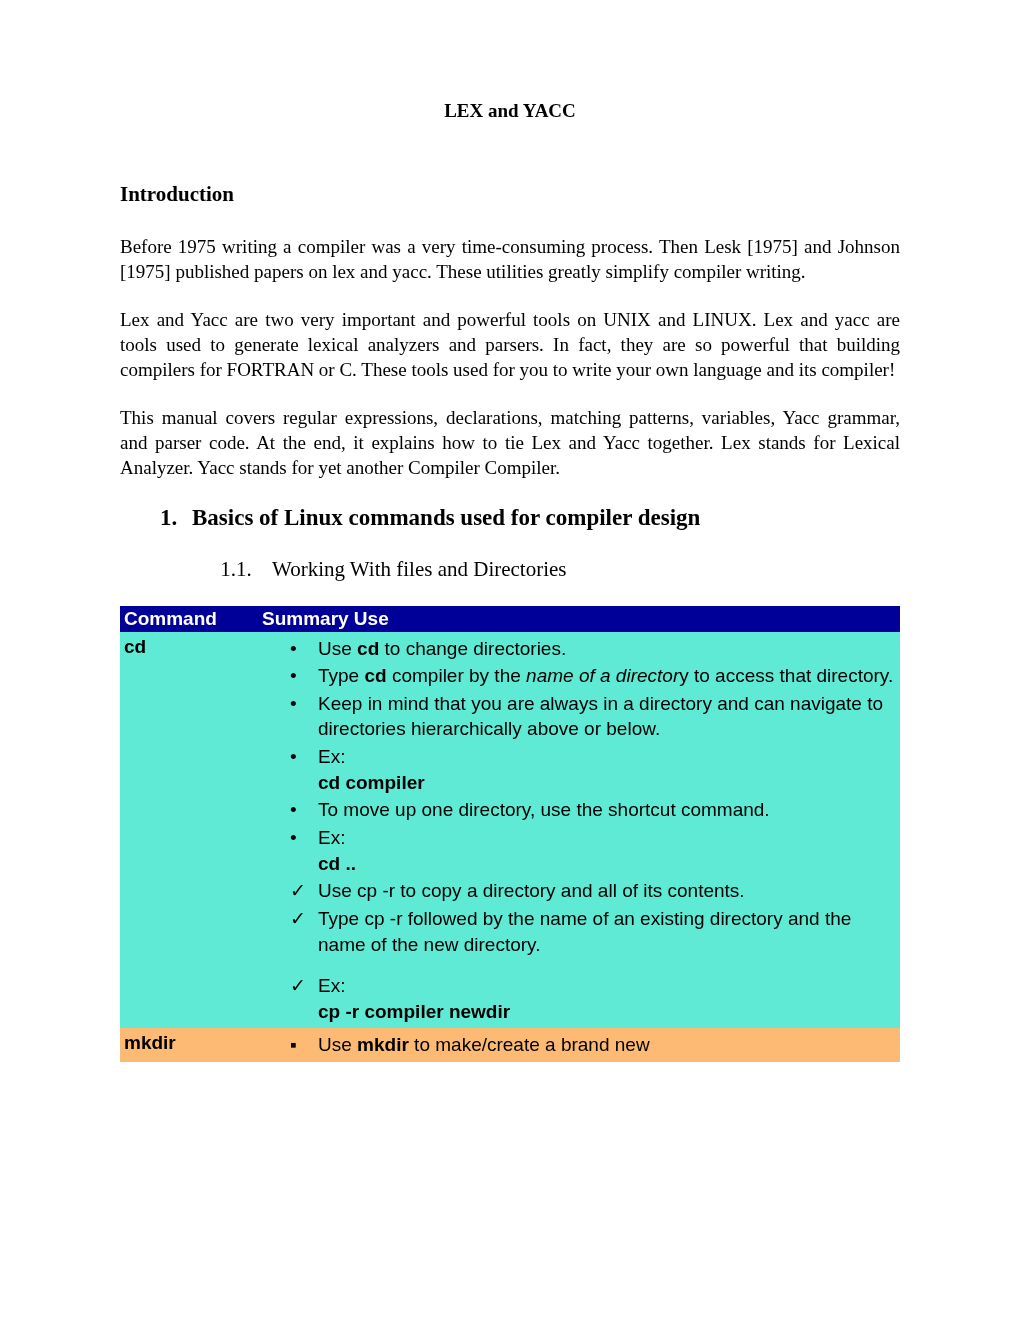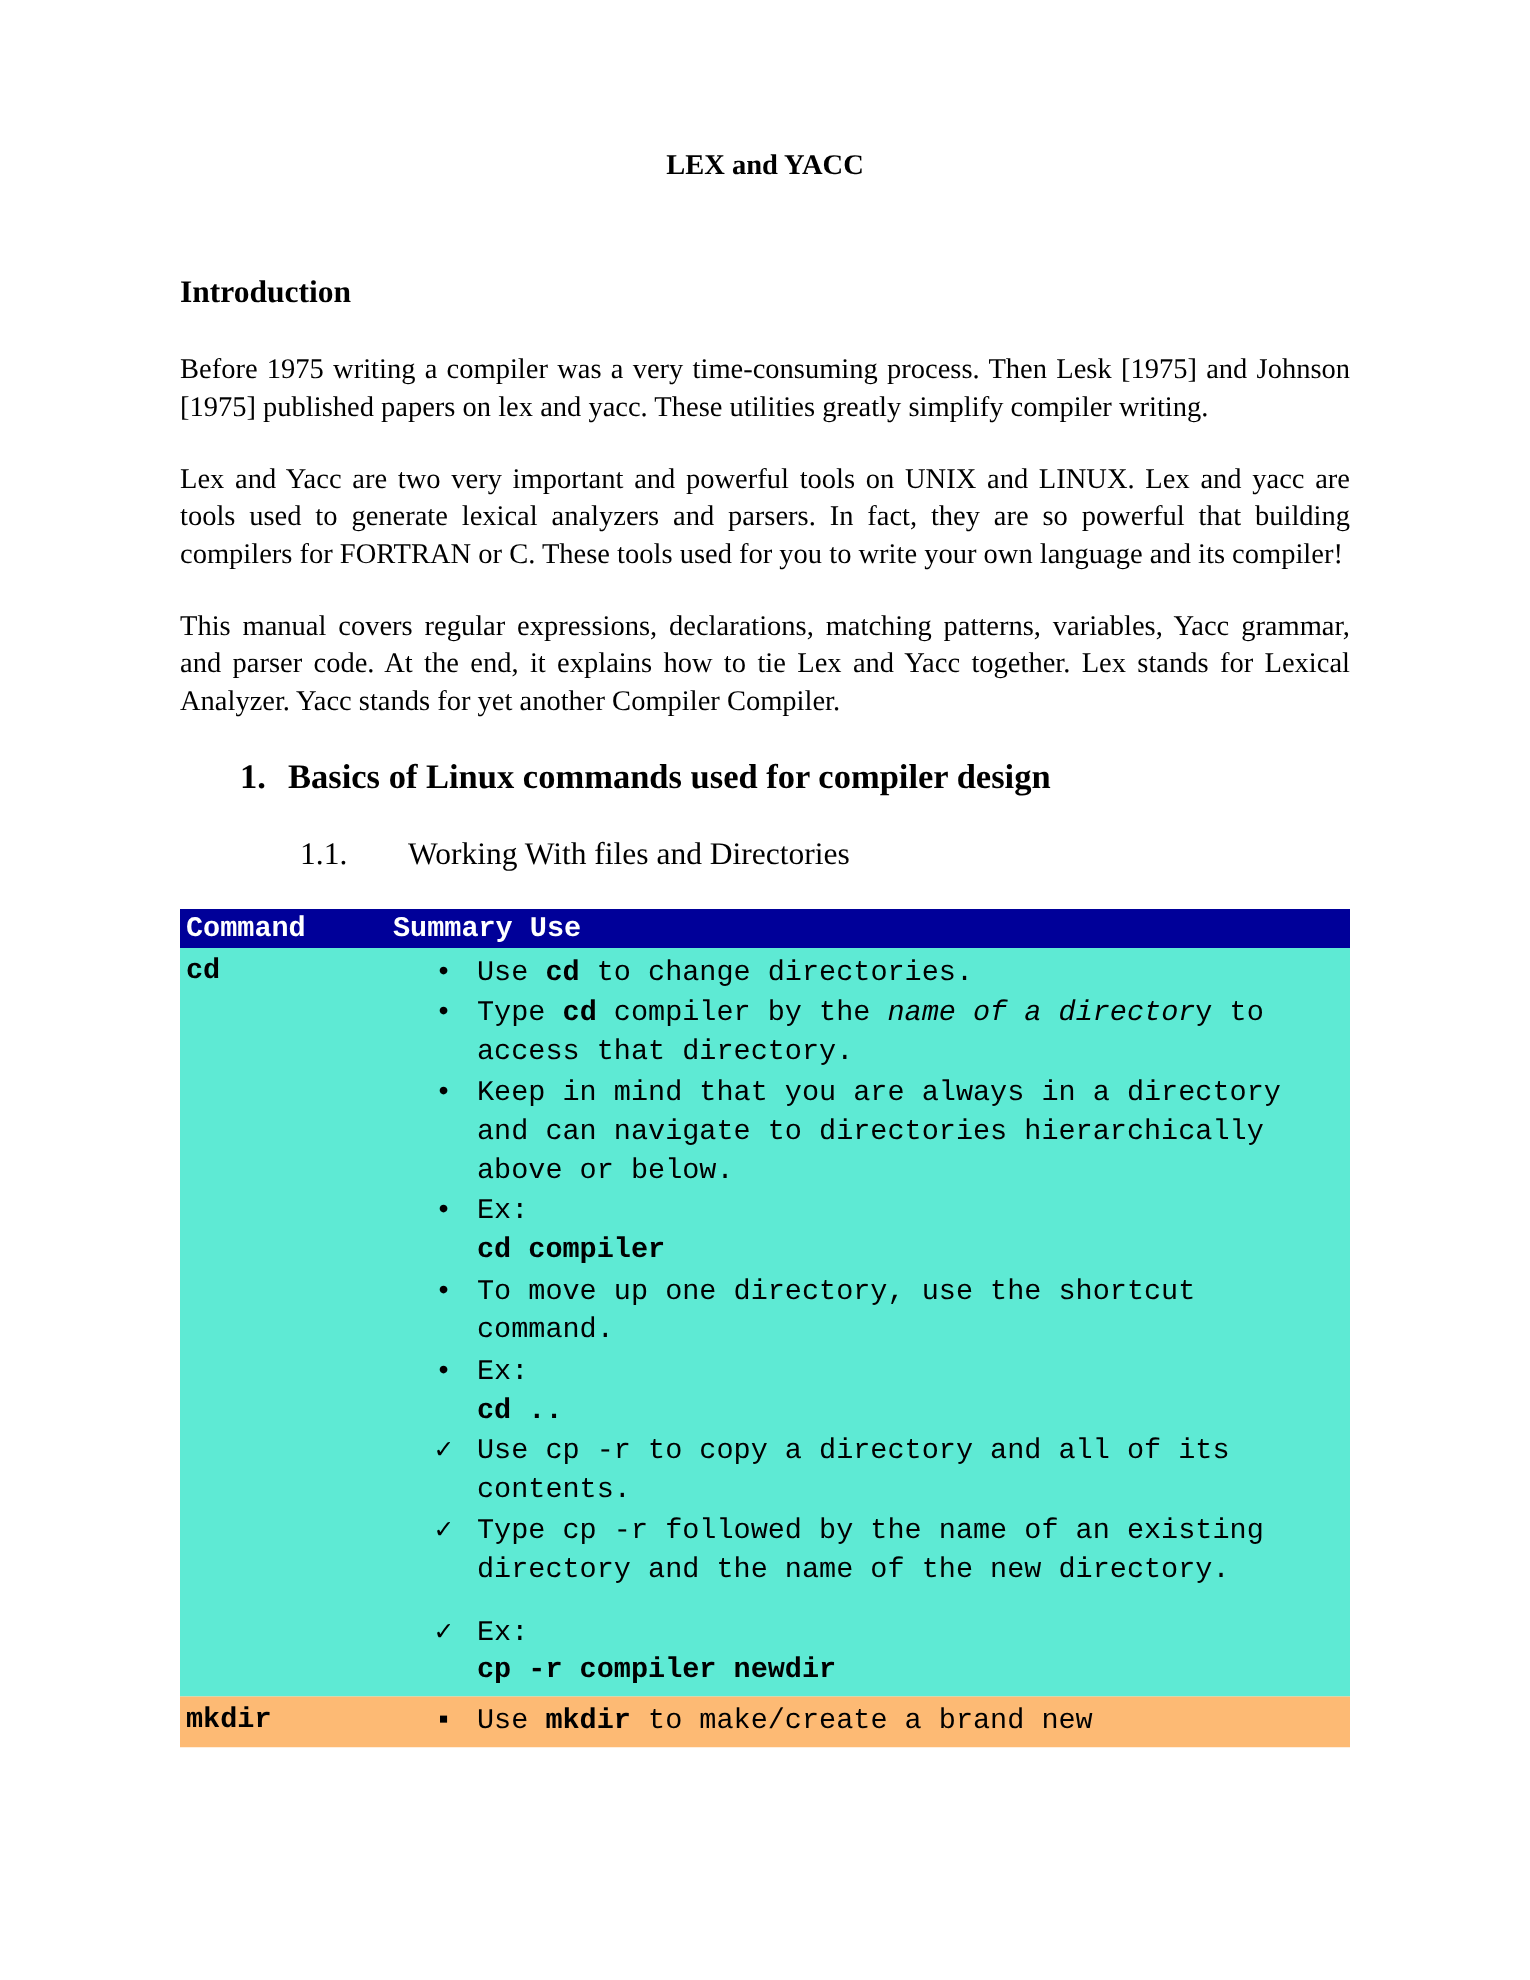--- a/index.html
+++ b/index.html
@@ -41,25 +41,26 @@
     width: 32px;
   }
   .subsection {
     font-size: 21px;
     margin: 0 0 24px 0;
     padding-left: 80px;
   }
   .subsection .num {
     display: inline-block;
     width: 72px;
+    text-align: center;
   }
   table.cmd {
     width: 100%;
     border-collapse: collapse;
-    font-family: Liberation Mono, monospace;
+    font-family: Liberation Sans, sans-serif;
     font-size: 19px;
   }
   table.cmd th {
     background: #000099;
     color: #fff;
     text-align: left;
     font-weight: bold;
     padding: 2px 4px;
   }
   table.cmd th.col1 { width: 130px; }

